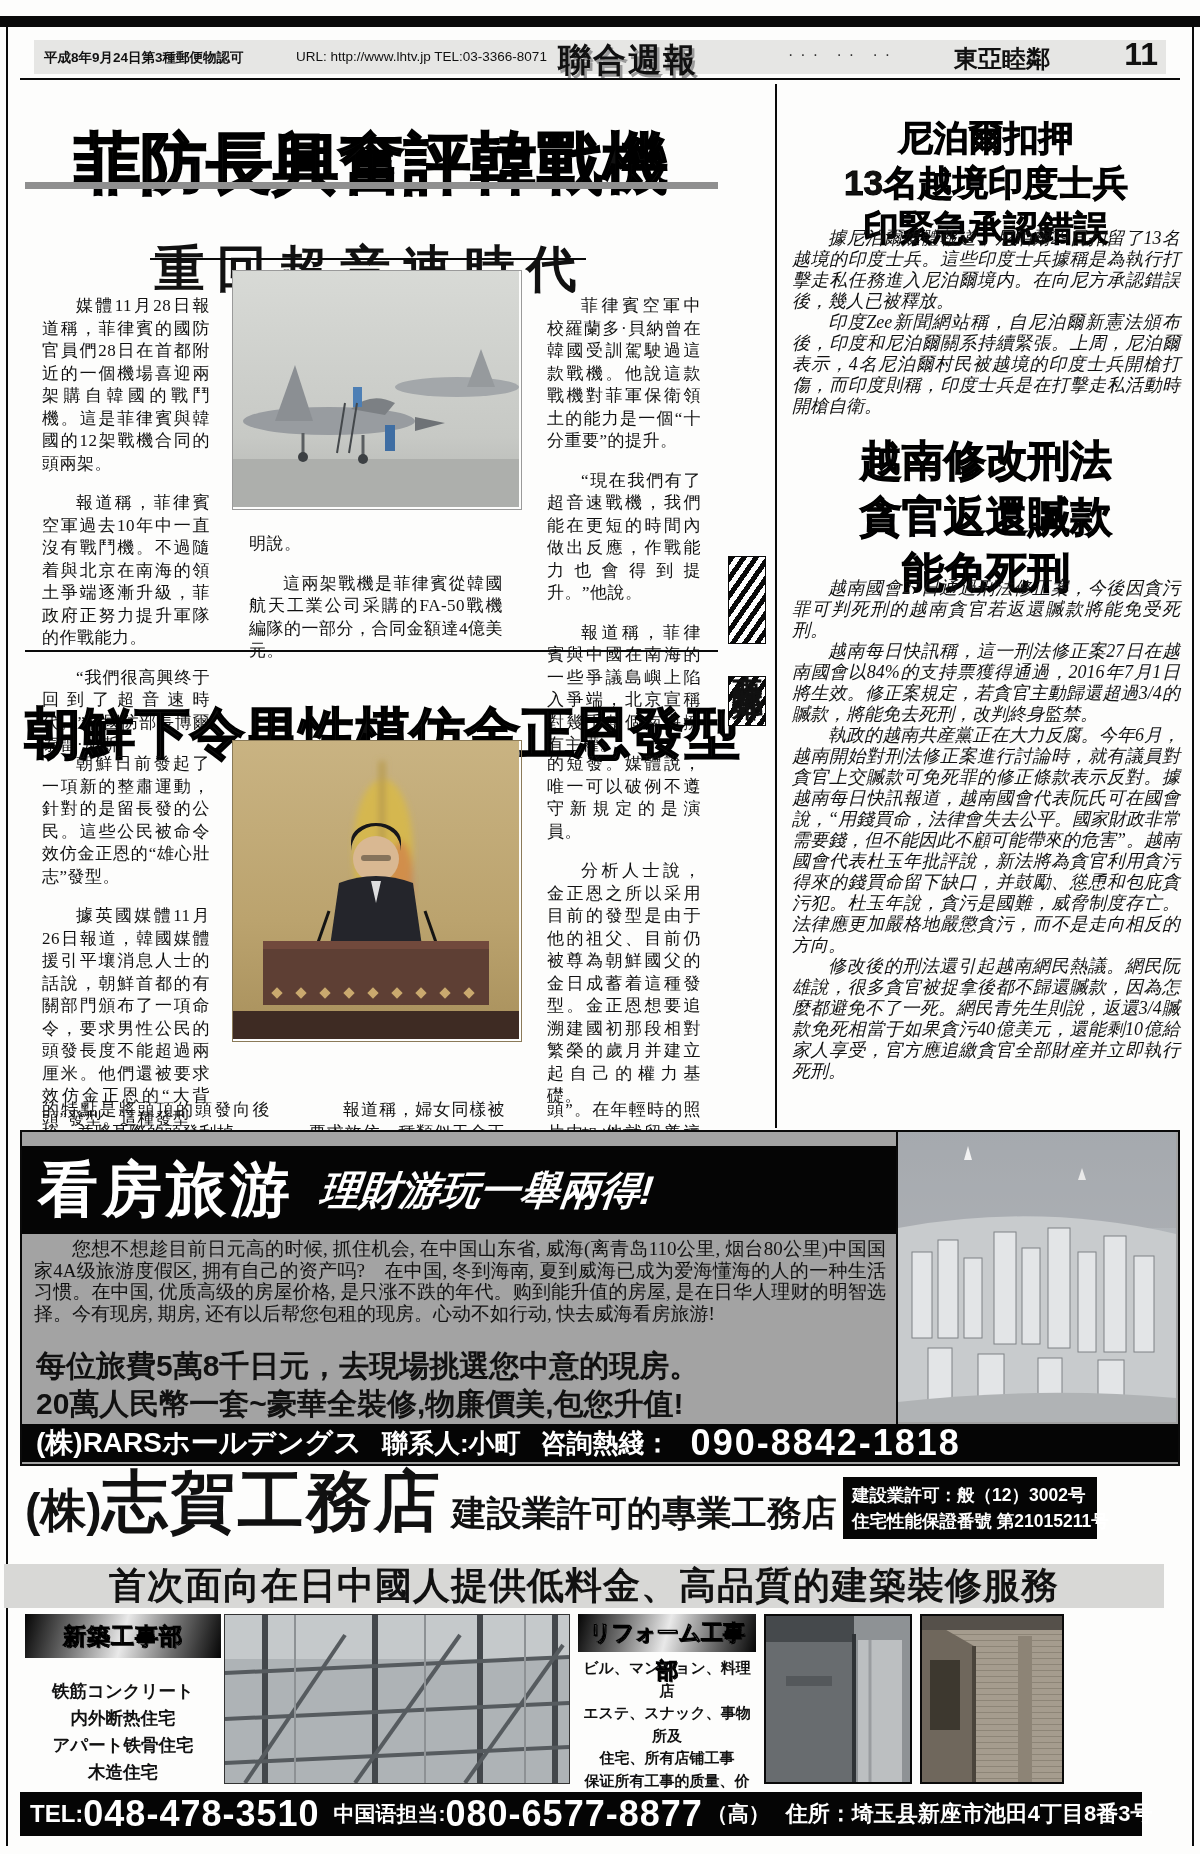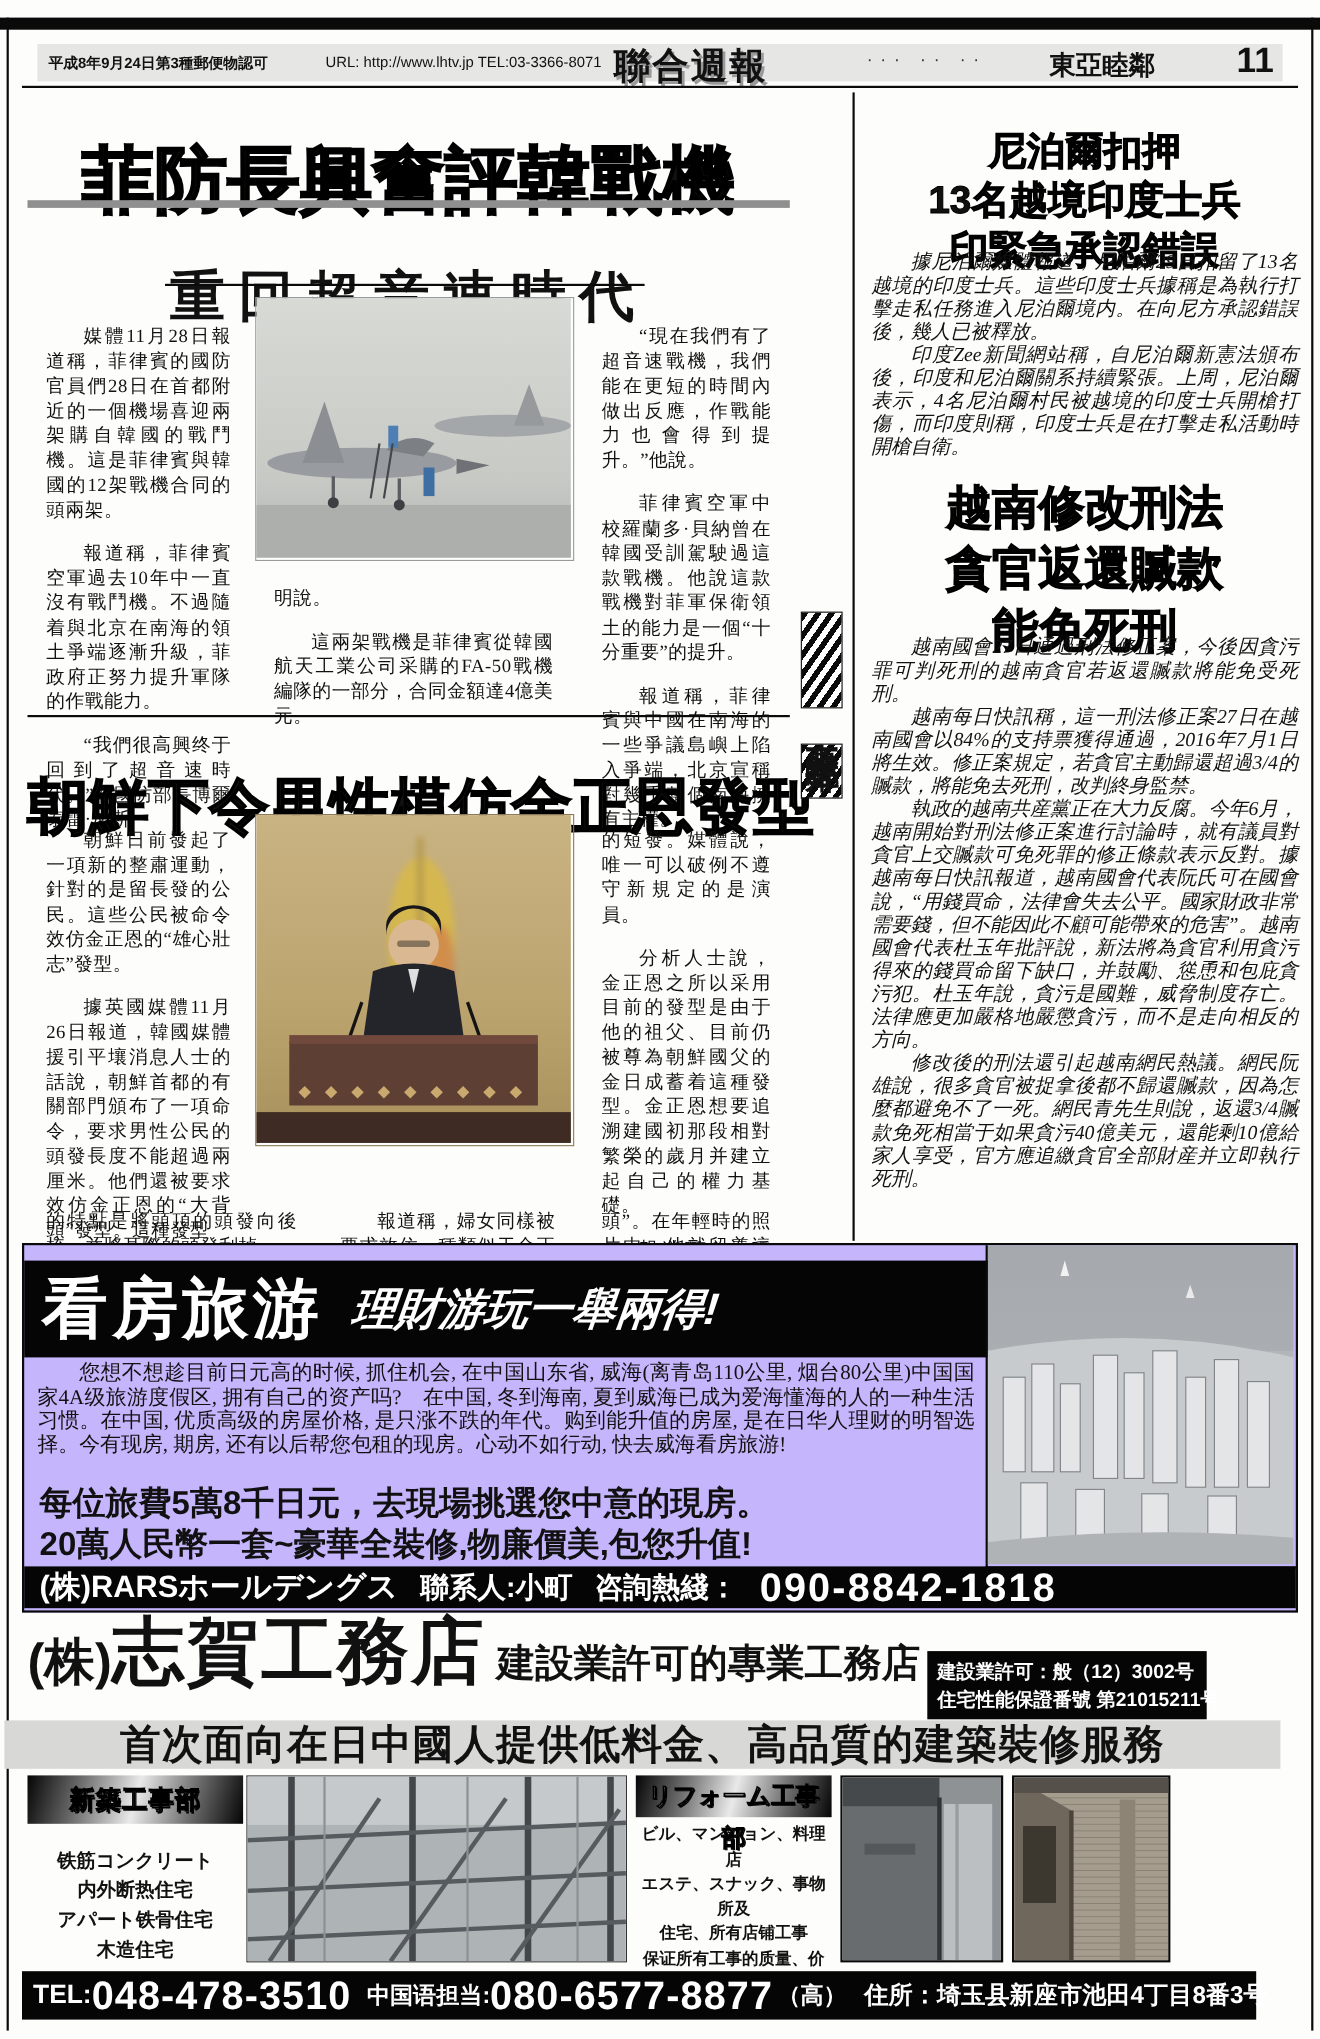--- a/index.html
+++ b/index.html
@@ -53,21 +53,21 @@
   #nepalbody{left:792px;top:228px;width:388px;}
   #vieth{left:792px;top:398px;width:388px;text-align:center;font-size:42px;font-weight:900;
          line-height:56px;-webkit-text-stroke:1.2px #000;}
   #vietbody{left:792px;top:578px;width:388px;}
   #vlogo{left:726px;top:556px;width:42px;text-align:center;}
   .stripe{width:36px;margin:0 auto;background:repeating-linear-gradient(125deg,#0a0a0a 0 5px,#fff 5px 10px);
           border:1px solid #0a0a0a;}
   #vlogotext{writing-mode:vertical-rl;font-size:31px;font-weight:900;letter-spacing:5px;
              margin:6px auto;line-height:40px;}
   
-  #adtour{left:20px;top:1130px;width:1160px;height:336px;border:2px solid #0a0a0a;background:#c4b5fd;box-sizing:border-box;}
+  #adtour{left:20px;top:1130px;width:1160px;height:336px;border:2px solid #0a0a0a;background:#a3a3a3;box-sizing:border-box;}
   #adtbanner{position:absolute;left:0;top:14px;width:876px;height:88px;background:#050505;color:#fff;
              display:flex;align-items:center;padding-left:16px;gap:26px;box-sizing:border-box;}
   #adtmain{font-size:60px;font-weight:900;letter-spacing:4px;white-space:nowrap;}
   #adtsub{font-size:40px;font-weight:900;font-style:italic;transform:skewX(-6deg);white-space:nowrap;}
   #adtphoto{position:absolute;right:0;top:0;width:282px;height:294px;border-left:2px solid #0a0a0a;
             border-bottom:2px solid #0a0a0a;box-sizing:border-box;}
   #adtbody{position:absolute;left:12px;top:106px;width:852px;font-family:"Liberation Serif",serif;
            font-size:19px;line-height:21.5px;margin:0;text-align:justify;text-indent:2em;}
   #adtp1{position:absolute;left:14px;top:214px;font-size:30px;font-weight:900;margin:0;white-space:nowrap;}
   #adtp2{position:absolute;left:14px;top:252px;font-size:30px;font-weight:900;margin:0;white-space:nowrap;}
@@ -76,21 +76,21 @@
   #adtcompany{font-size:28px;font-weight:900;}
   #adtperson{font-size:26px;font-weight:900;}
   #adthotline{font-size:26px;font-weight:900;}
   #adtphone{font-size:36px;font-weight:900;letter-spacing:2px;}
   
   #adstitle{left:25px;top:1470px;display:flex;align-items:flex-end;white-space:nowrap;}
   #adsprefix{font-size:46px;font-weight:900;line-height:1;}
   #adsname{font-size:66px;font-weight:900;line-height:0.95;letter-spacing:2px;text-shadow:0 0 1px #fff;}
   #adstagline{font-size:35px;font-weight:900;margin-left:10px;line-height:1.1;}
   #adspermit{left:843px;top:1477px;width:254px;height:62px;background:#050505;color:#fff;
-             font-size:17.5px;font-weight:bold;line-height:26px;padding:5px 9px;box-sizing:border-box;white-space:nowrap;margin-top:24px;}
+             font-size:17.5px;font-weight:bold;line-height:26px;padding:5px 9px;box-sizing:border-box;white-space:nowrap;}
   #adsslogan{left:4px;top:1564px;width:1160px;height:44px;background:#d8d8d6;text-align:center;
              font-size:37px;font-weight:900;line-height:44px;letter-spacing:1px;white-space:nowrap;}
   .depttitle{display:block;background:linear-gradient(105deg,#050505 0%,#707070 25%,#e9e9e9 50%,#707070 75%,#050505 100%);
              color:#fff;font-weight:900;-webkit-text-stroke:0.8px #000;text-shadow:1px 1px 0 #000;}
   #adsd1{left:25px;top:1614px;width:196px;text-align:center;}
   #adsd1 .depttitle{height:44px;line-height:44px;font-size:23px;letter-spacing:1px;}
   #adsd1 .deptline{font-size:17.5px;font-weight:bold;line-height:27px;}
   #adsd1 .deptline:first-of-type{margin-top:20px;}
   #adsphoto1{left:224px;top:1614px;width:346px;height:170px;border:1px solid #333;box-sizing:border-box;}
   #adsd2{left:578px;top:1614px;width:178px;text-align:center;}
@@ -164,22 +164,22 @@
       <line x1="124" y1="132" x2="116" y2="182" stroke="#44484b" stroke-width="2"></line>
     </svg>
   </div>
 
   <div class="ab" id="a1c2">
     <p class="bp">明說。</p>
     <p class="bp ind">這兩架戰機是菲律賓從韓國航天工業公司采購的FA-50戰機編隊的一部分，合同金額達4億美元。</p>
   </div>
 
   <div class="ab" id="a1c3">
+    <p class="bp ind">菲律賓空軍中校羅蘭多·貝納曾在韓國受訓駕駛過這款戰機。他說這款戰機對菲軍保衛領土的能力是一個“十分重要”的提升。</p>
     <p class="bp ind">“現在我們有了超音速戰機，我們能在更短的時間內做出反應，作戰能力也會得到提升。”他說。</p>
-    <p class="bp ind">菲律賓空軍中校羅蘭多·貝納曾在韓國受訓駕駛過這款戰機。他說這款戰機對菲軍保衛領土的能力是一個“十分重要”的提升。</p>
     <p class="bp ind">報道稱，菲律賓與中國在南海的一些爭議島嶼上陷入爭端，北京宣稱對幾乎整個南海擁有主權。</p>
   </div>
 
   <div class="ab" id="a2rule"></div>
   <h1 class="ab" id="a2h">朝鮮下令男性模仿金正恩發型</h1>
 
   <div class="ab" id="a2c1">
     <p class="bp ind">朝鮮日前發起了一項新的整肅運動，針對的是留長發的公民。這些公民被命令效仿金正恩的“雄心壯志”發型。</p>
     <p class="bp ind">據英國媒體11月26日報道，韓國媒體援引平壤消息人士的話說，朝鮮首都的有關部門頒布了一項命令，要求男性公民的頭發長度不能超過兩厘米。他們還被要求效仿金正恩的“大背頭”發型。這種發型</p>
   </div>

